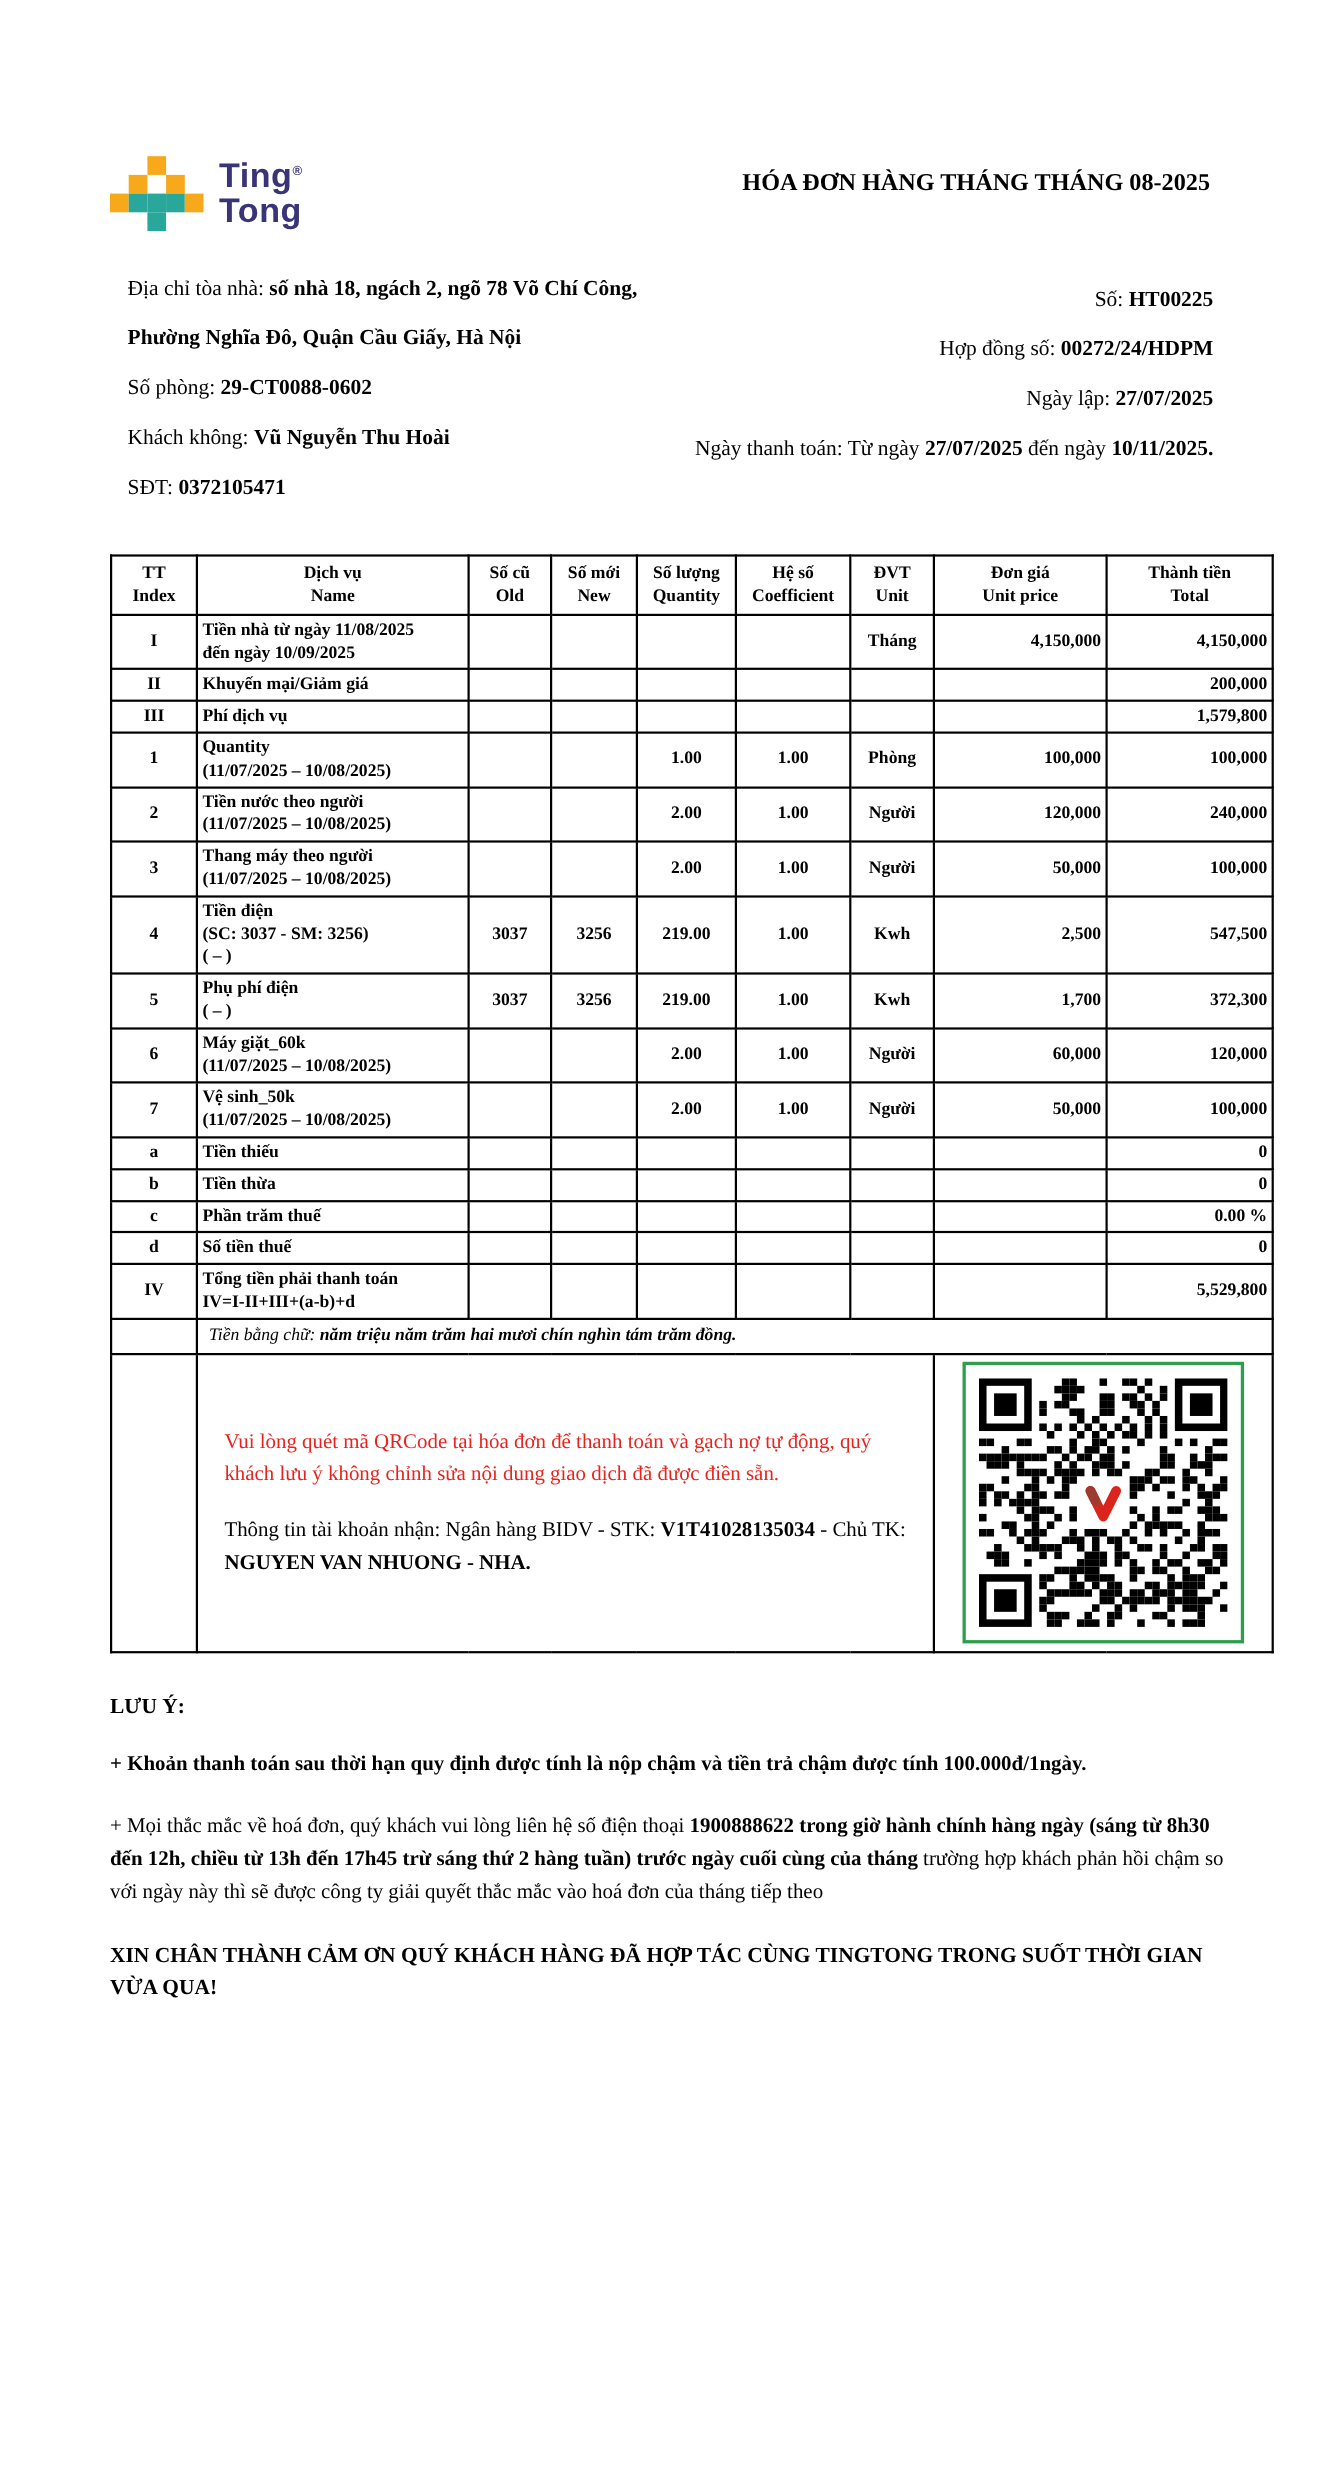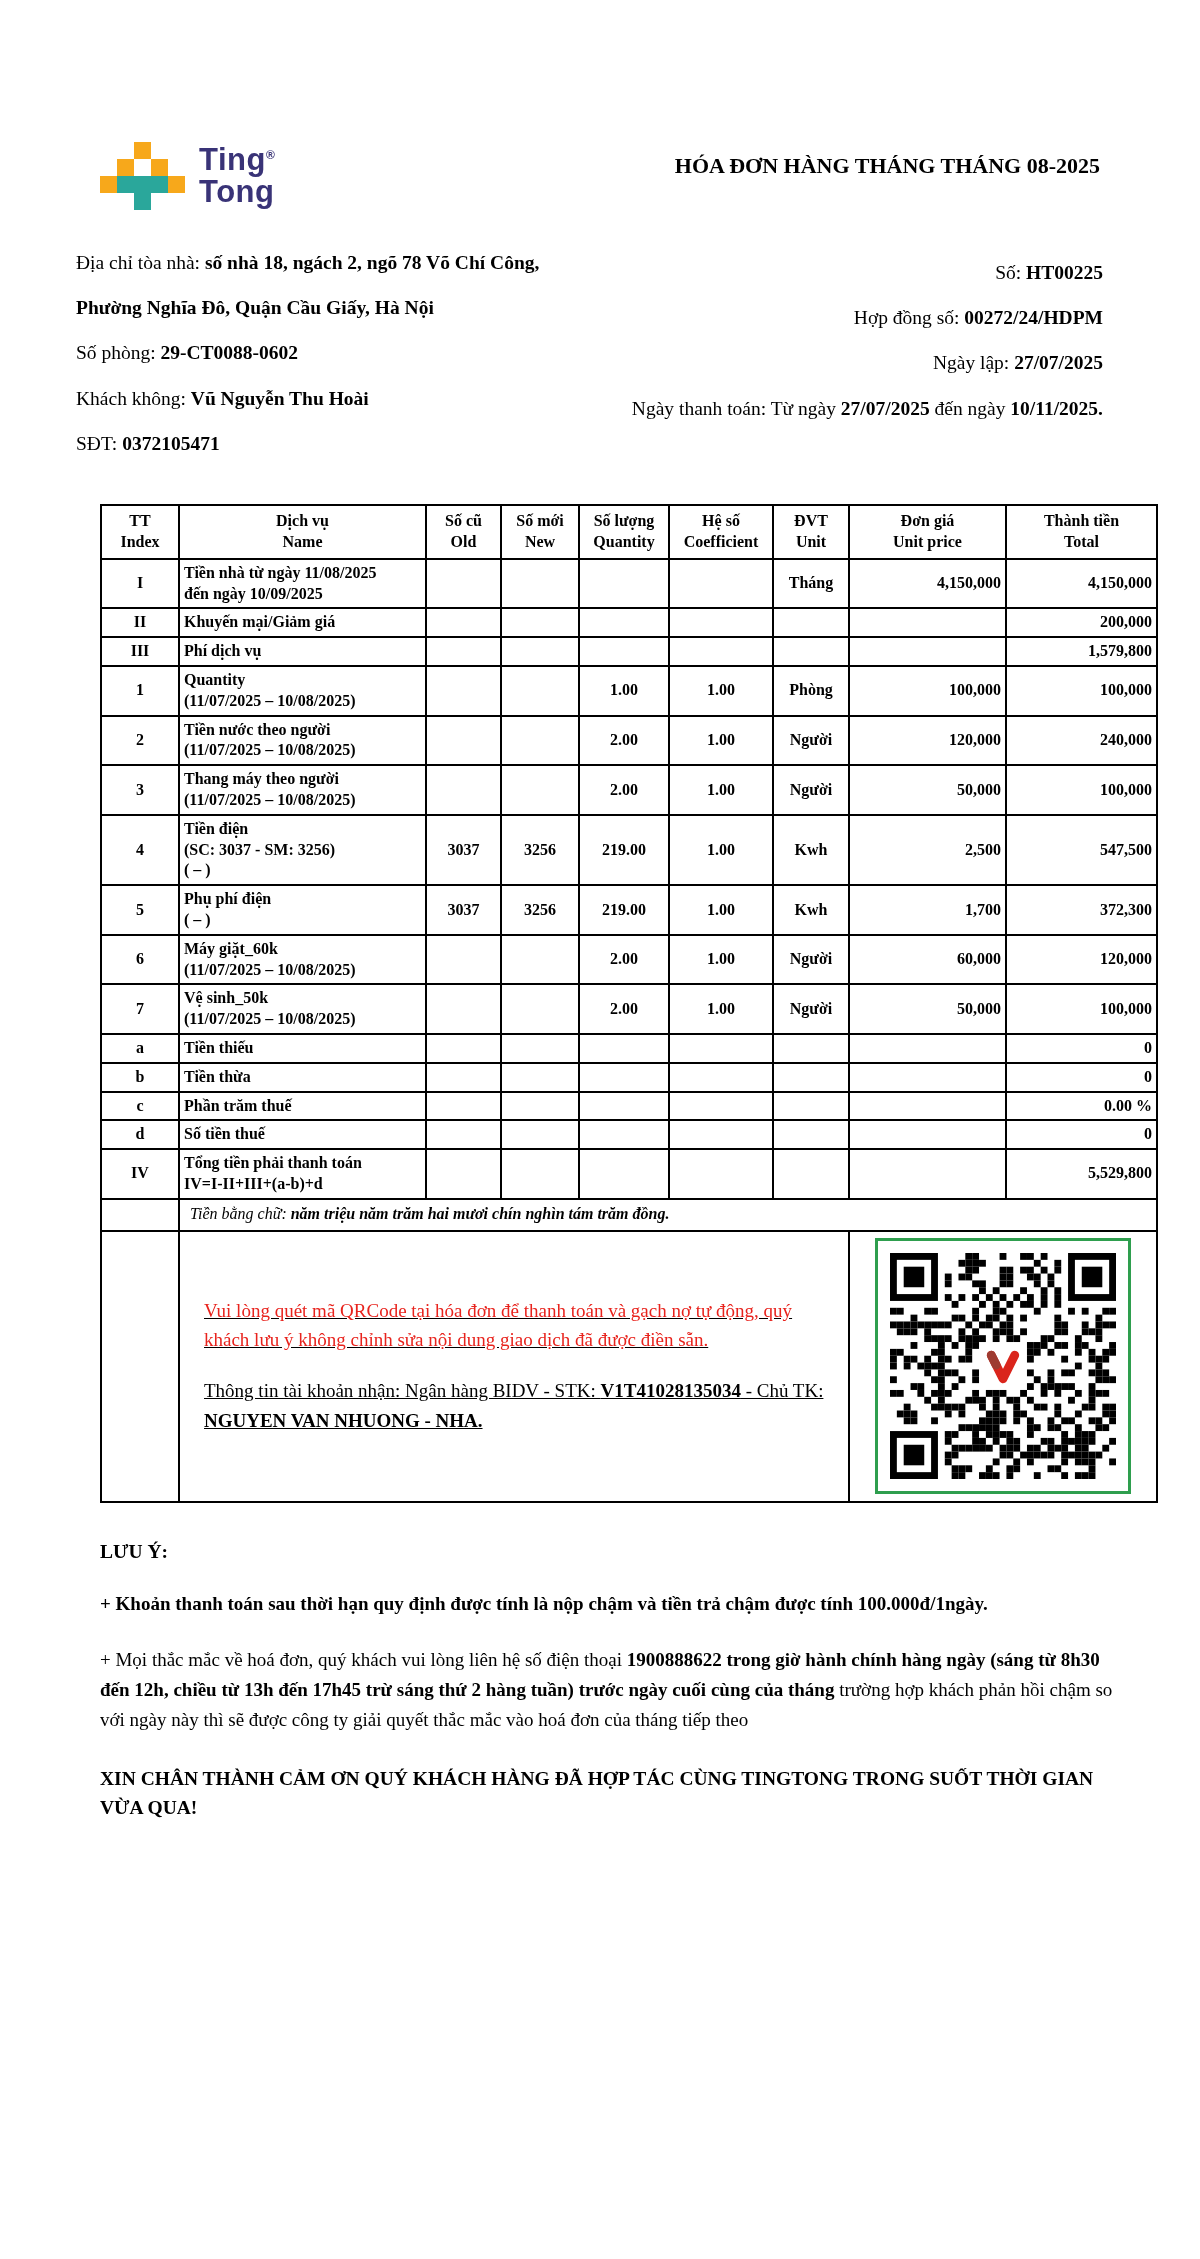--- a/index.html
+++ b/index.html
@@ -19,36 +19,36 @@
   .logo{display:flex;align-items:center;gap:14px;}
   .lg{display:grid;grid-template-columns:repeat(5,17px);grid-auto-rows:17px;}
   .lg i{display:block;}
   .lg .y{background:var(--logo-yellow);}
   .lg .t{background:var(--logo-teal);}
   .logo-text{font-family:"Liberation Sans","DejaVu Sans",sans-serif;font-weight:bold;color:var(--logo-navy);font-size:31px;line-height:1.02;letter-spacing:.5px;}
   .logo-text sup{font-size:12px;}
   .title{width:505px;text-align:right;font-weight:bold;font-size:22px;line-height:1.28;margin-top:10px;}
 
   
-  .info{display:flex;justify-content:space-between;padding:30px 97px 0 76px;font-size:19.5px;line-height:2.32;}
+  .info{display:flex;justify-content:space-between;padding:30px 97px 0 116px;font-size:19.5px;line-height:2.32;}
   .info-left{width:474px;}
   .info-right{width:510px;text-align:right;padding-top:10px;}
   .b{font-weight:bold;}
   .it{font-style:italic;}
 
   
   table.inv{border-collapse:collapse;table-layout:fixed;width:1056px;margin:38px 0 0 100px;font-size:16px;font-weight:bold;padding-left:28px;}
   table.inv th,table.inv td{border:2px solid #000;padding:3px 4px;line-height:1.3;vertical-align:middle;}
   table.inv th{text-align:center;padding:5px 2px;}
   td.c{text-align:center;}
   td.r{text-align:right;padding-right:9px;}
   td.l{text-align:left;padding-left:8px;}
   td.top{vertical-align:top;}
   tr.words-row td.words{font-style:italic;font-weight:normal;padding-left:10px;height:32px;}
-  tr.qr-row td{height:271px;text-decoration:underline;}
+  tr.qr-row td{height:271px;}
   td.qr-text-cell{vertical-align:middle;padding:0 24px !important;font-weight:normal;}
   .red-note{color:var(--red-text);font-size:19px;line-height:1.5;margin:0 0 22px 0;}
   .account{font-size:19px;line-height:1.55;margin:0;}
   td.qr-cell{padding:2px !important;}
   .qr-box{width:256px;height:256px;border:3px solid var(--qr-border-green);background:#fff;margin:0 auto;display:flex;align-items:center;justify-content:center;}
   .qr-box svg{width:226px;height:226px;display:block;}
 
   
   .notes{padding:38px 67px 0 100px;font-size:19px;}
   .luu-y{font-weight:bold;font-size:19.5px;}

